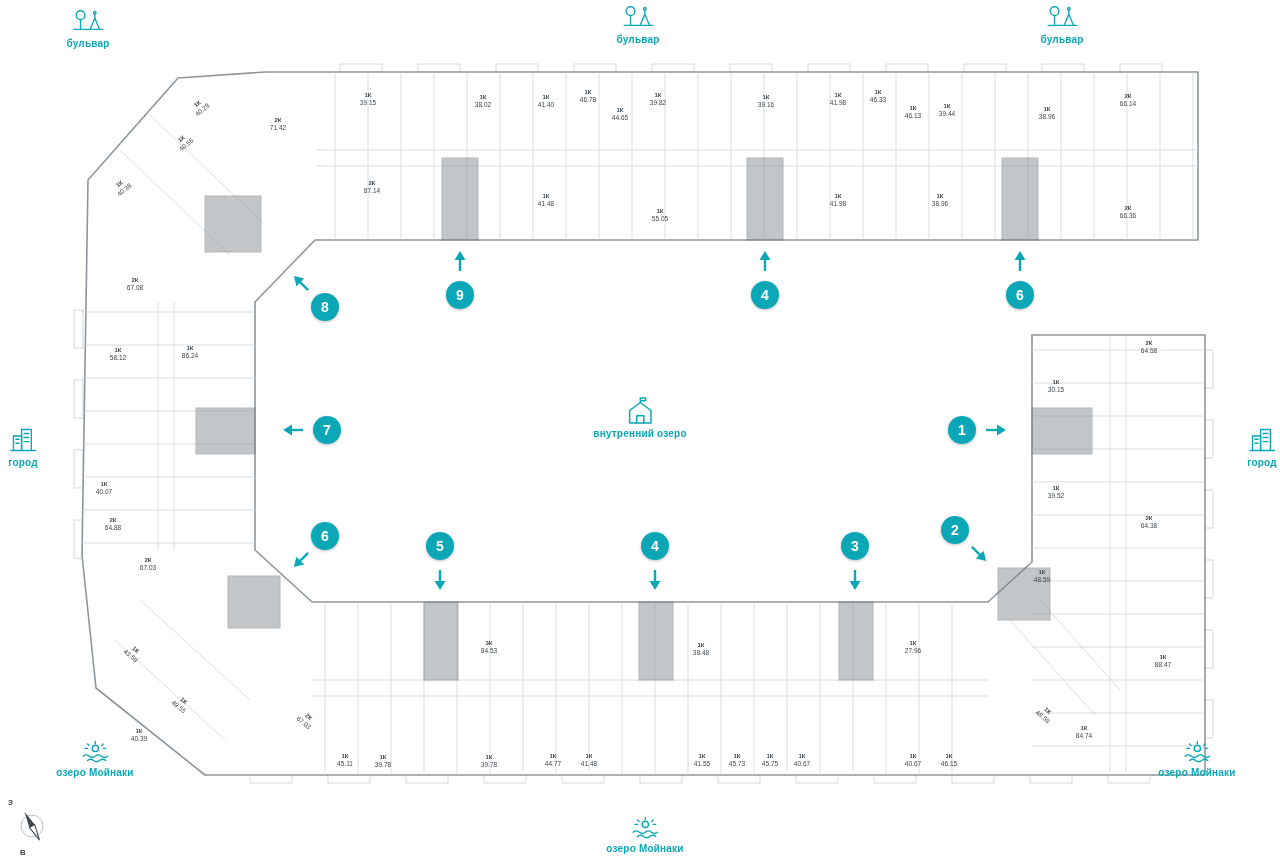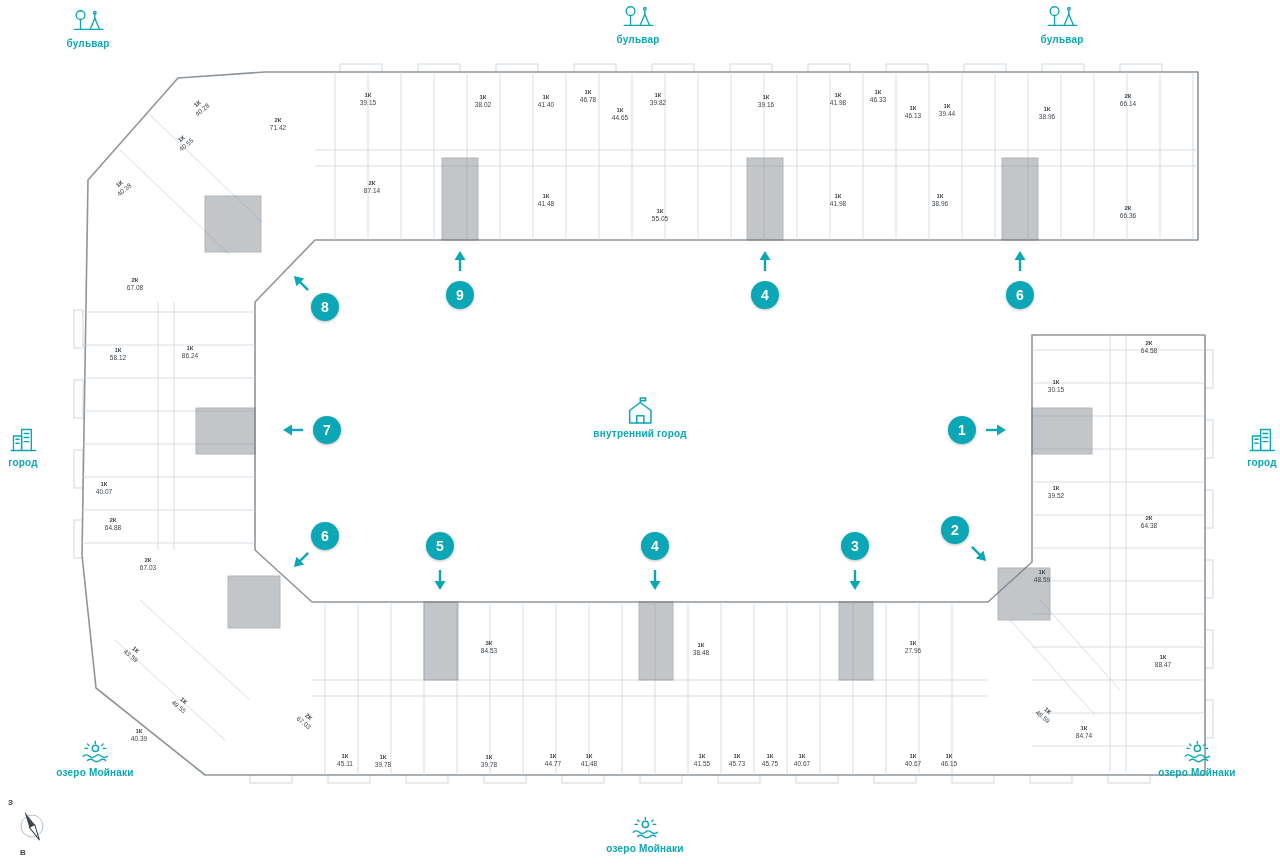--- a/index.html
+++ b/index.html
@@ -555,21 +555,21 @@
   </div>
 
   <div class="landmark" id="lm-courtyard">
     <span>
       <svg width="32" height="29" viewBox="0 0 36 32" fill="none" stroke="currentColor" stroke-width="1.7" stroke-linecap="round" stroke-linejoin="round">
         <path d="M6 30 V16 L18 7 L30 16 V30 Z"></path>
         <path d="M18 7 V2 H24 V5 H18"></path>
         <path d="M14 30 V22 H22 V30"></path>
       </svg>
     </span>
-    <span class="lbl">внутренний город</span>
+    <span class="lbl">внутренний озеро</span>
   </div>
 
   <div class="compass">
     <span class="c-top">З</span>
     <svg width="44" height="44" viewBox="0 0 44 44">
       <circle cx="22" cy="22" r="11" fill="none" stroke="#b9bfc4" stroke-width="1"></circle>
       <g transform="rotate(-28 22 22)">
         <polygon points="22,6 25,22 22,22 19,22" fill="#3f464c"></polygon>
         <polygon points="22,38 25,22 22,22 19,22" fill="none" stroke="#3f464c" stroke-width="1"></polygon>
       </g>

